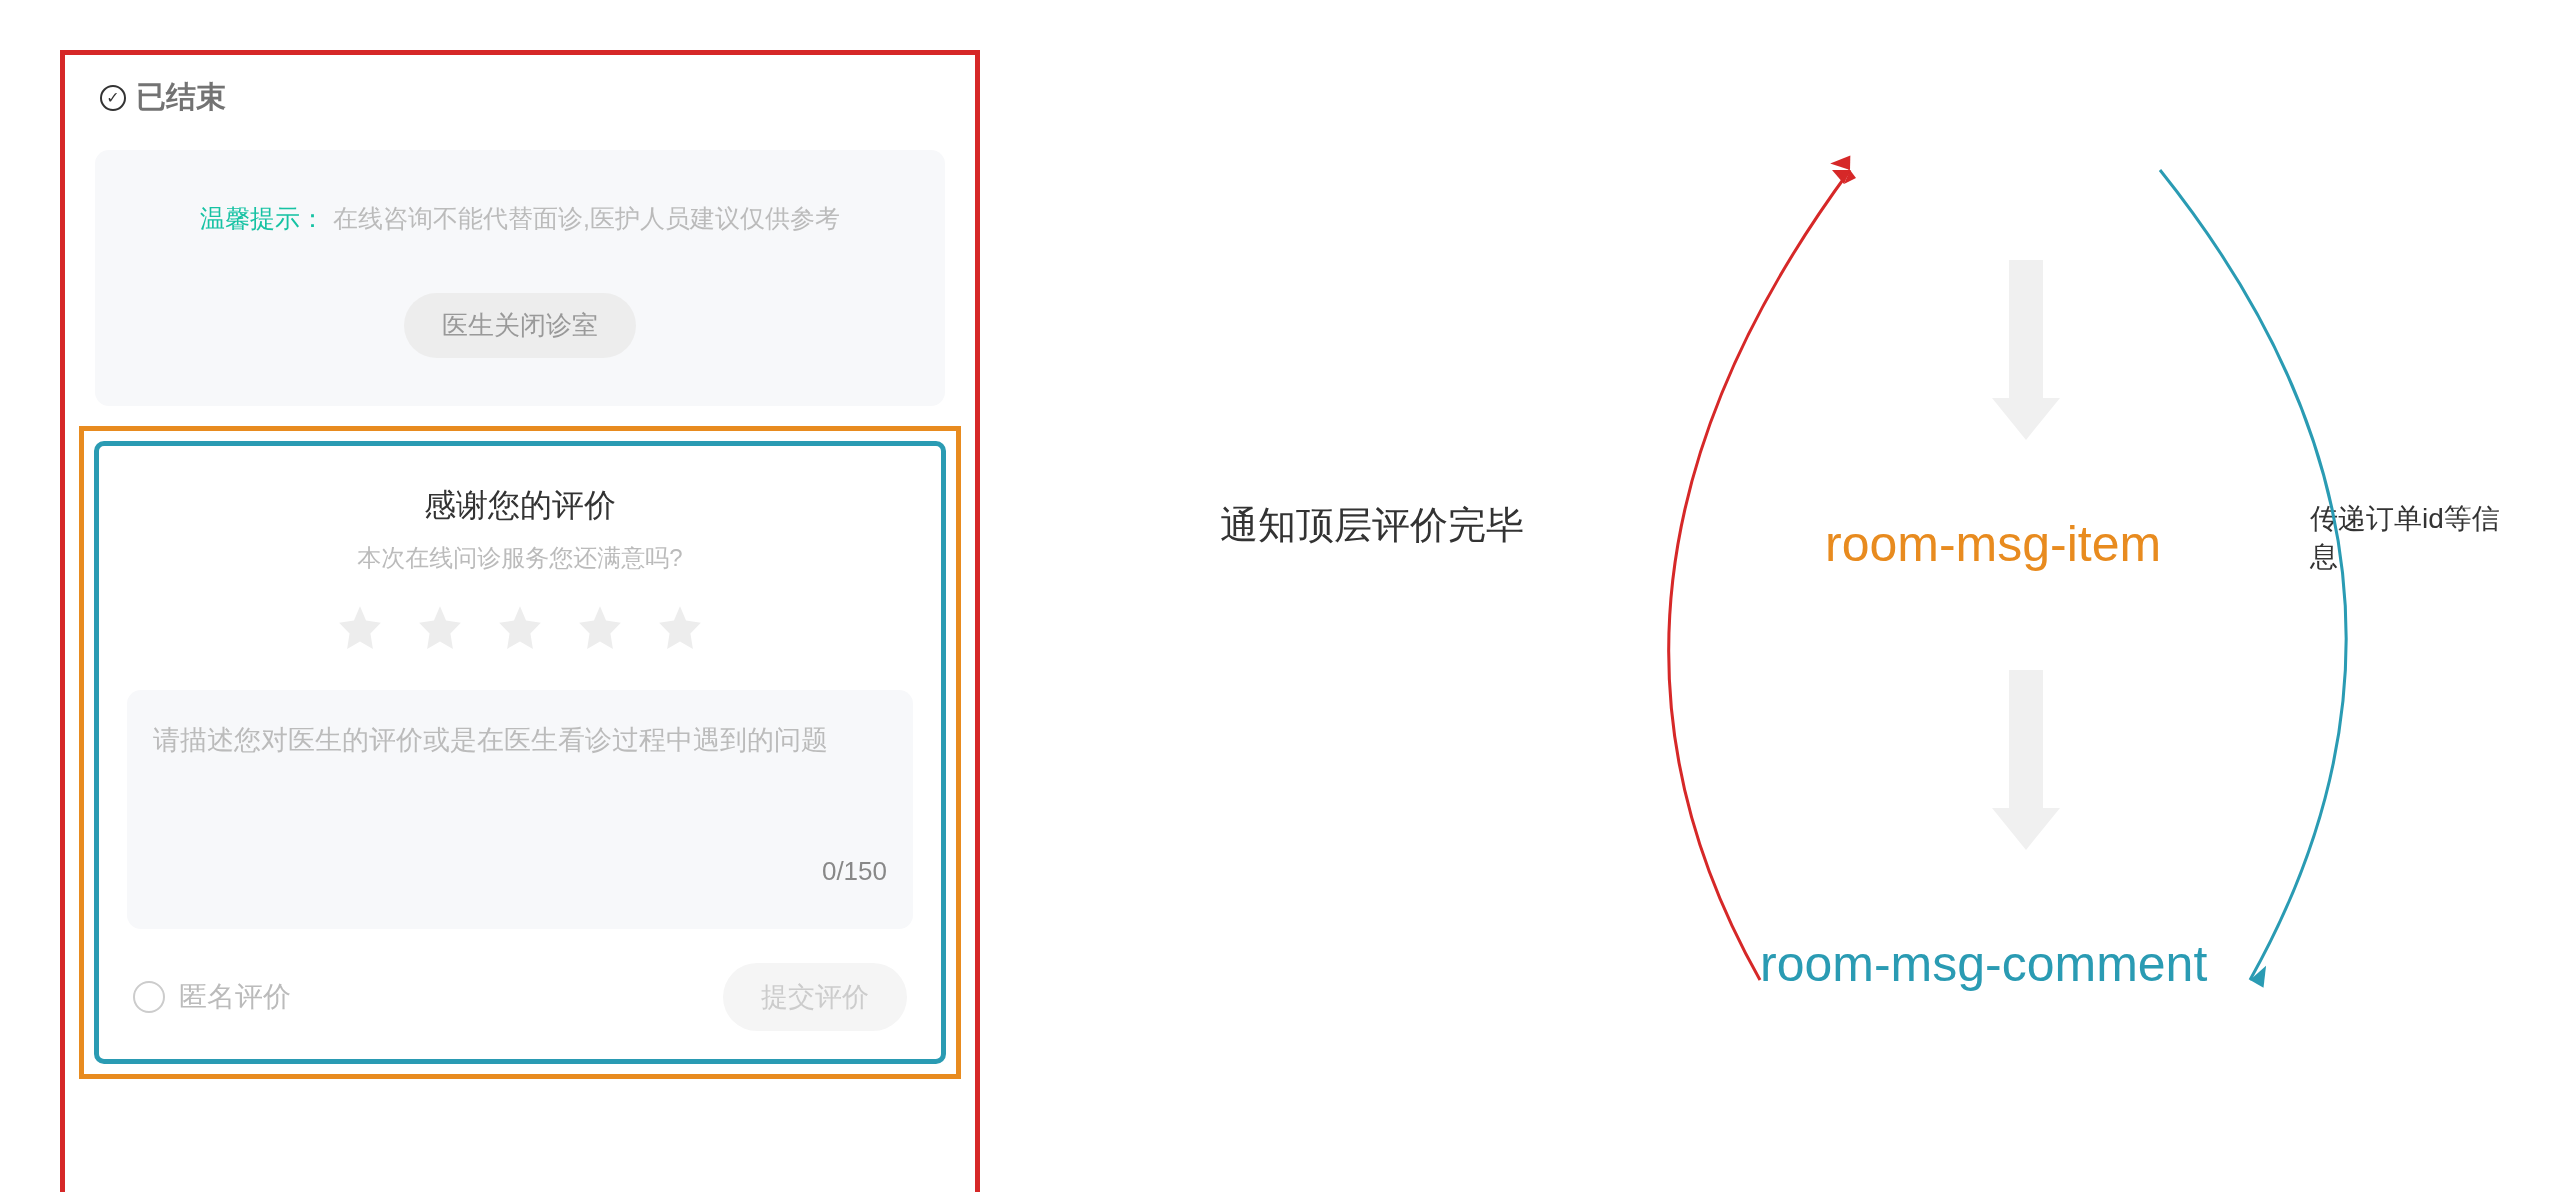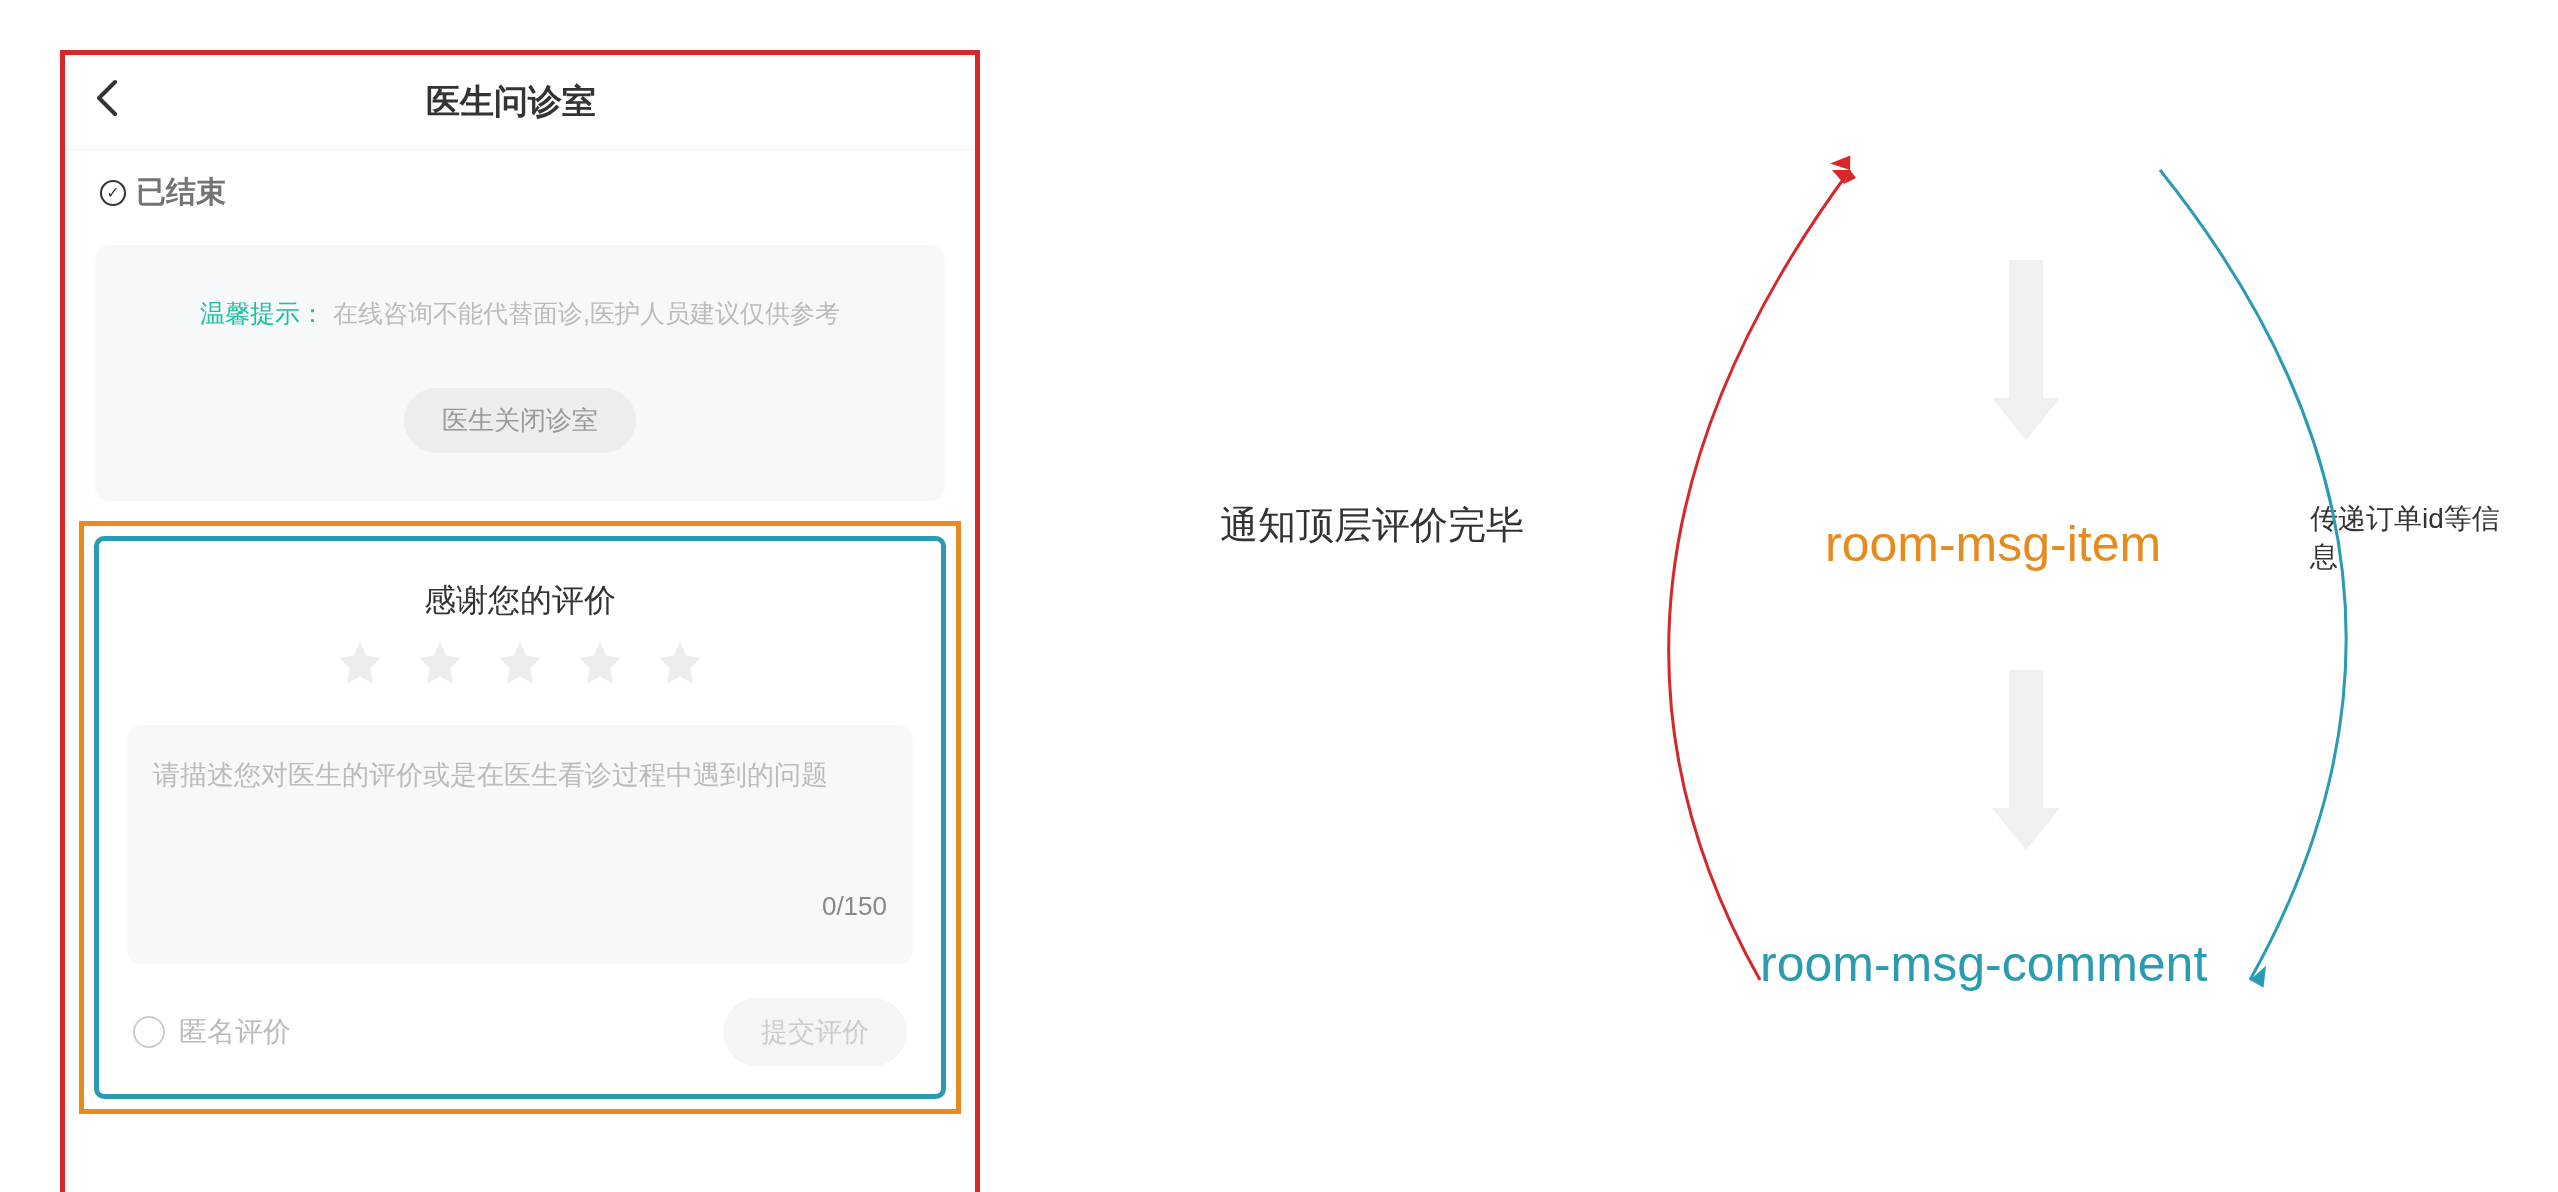--- a/index.html
+++ b/index.html
@@ -303,45 +303,38 @@
       left: 1020px;
       top: 65px;
       width: 380px;
       height: 870px;
     }
   </style>
 </head>
 <body>
 
 <div class="phone-container">
-  <div class="phone-header">
-    <span class="back-btn">
-      <svg width="22" height="38" viewBox="0 0 22 38">
-          <path d="M 20 3 L 4 19 L 20 35" stroke="#333" stroke-width="4" fill="none" stroke-linecap="round" stroke-linejoin="round"></path>
-        </svg>
-    </span>
-    <span class="header-title">医生问诊室</span>
-  </div>
 
   <div class="status-row">
     <span class="status-check">✓</span>
     <span class="status-text">已结束</span>
   </div>
 
   <div class="tip-card">
     <div class="tip-row">
       <span class="tip-label">温馨提示：</span>
       <span class="tip-text">在线咨询不能代替面诊,医护人员建议仅供参考</span>
     </div>
     <span class="close-pill">医生关闭诊室</span>
   </div>
 
   <div class="msg-item-wrapper">
     <div class="comment-card">
       <div class="comment-title">感谢您的评价</div>
+      <div class="comment-subtitle">本次在线问诊服务您还满意吗?</div>
 
       <div class="stars-row">
         <span class="star">
           <svg viewBox="0 0 24 24" width="50" height="50">
               <path fill="#ededed" d="M12 2l2.9 6.9L22 10l-5 5.1 1.2 7.4L12 19l-6.2 3.5L7 15.1 2 10l7.1-1.1z"></path>
             </svg>
         </span>
         <span class="star">
           <svg viewBox="0 0 24 24" width="50" height="50">
               <path fill="#ededed" d="M12 2l2.9 6.9L22 10l-5 5.1 1.2 7.4L12 19l-6.2 3.5L7 15.1 2 10l7.1-1.1z"></path>

